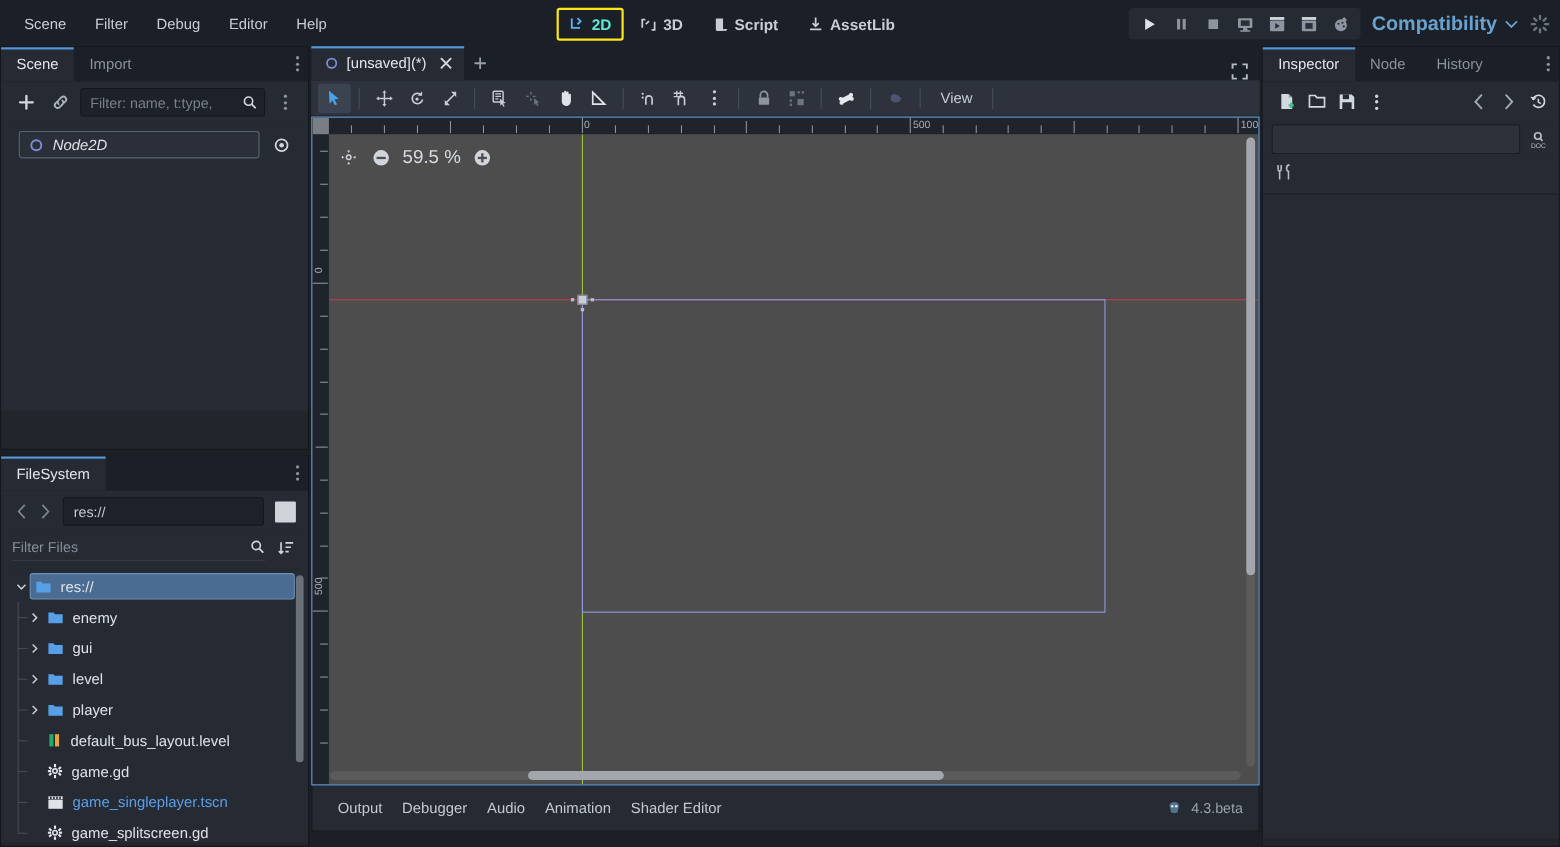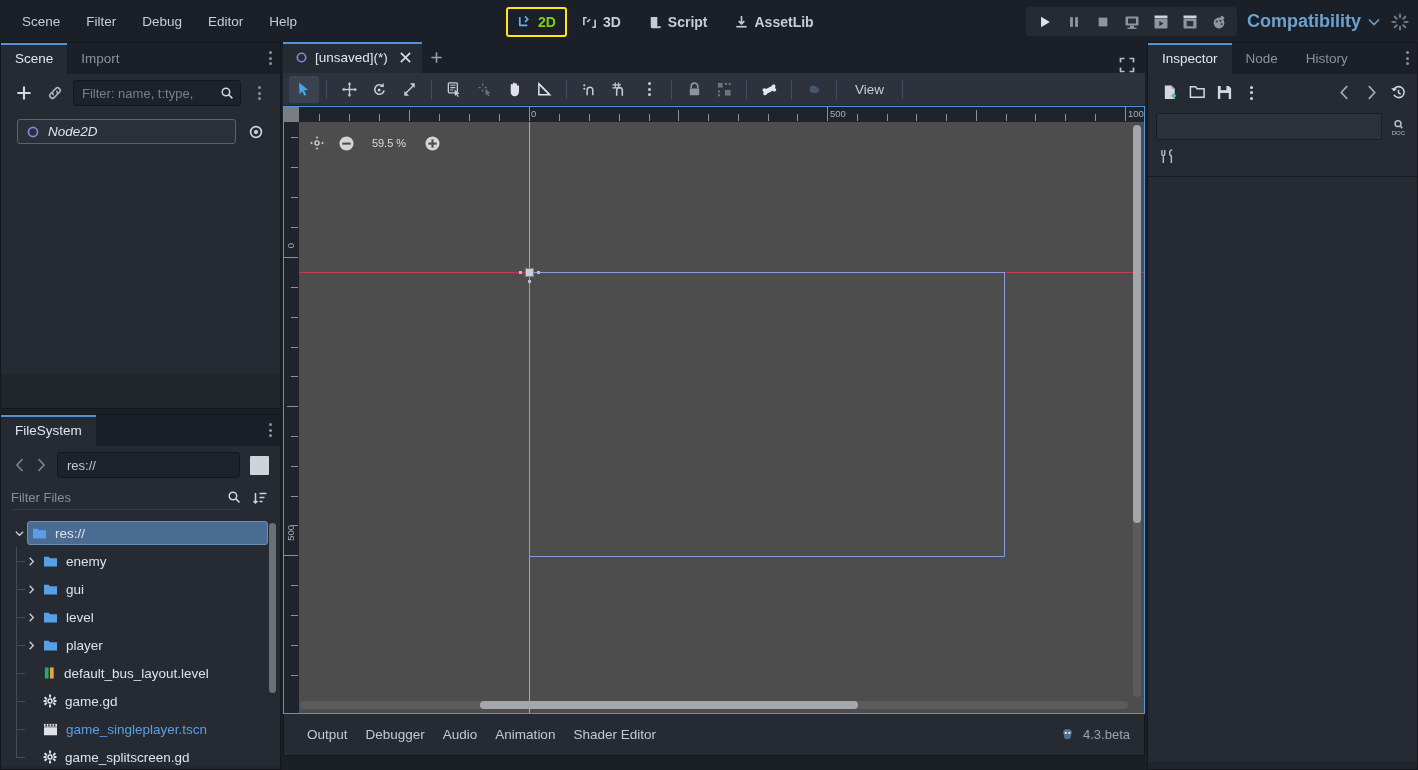--- a/index.html
+++ b/index.html
@@ -27,21 +27,21 @@
 
   .center-modes {
     position:absolute; left:506px; top:7px;
     display:flex; align-items:center; gap:4px;
   }
   .mode-btn {
     display:flex; align-items:center; gap:6px;
     padding:5px 9px; border-radius:3px; font-size:14px; font-weight:bold;
     color:#c7ccd6; border:2px solid transparent; cursor:default;
   }
-  .mode-btn.active { color:#84cc16; border-color:#ffe617; }
+  .mode-btn.active { color:#5eead4; border-color:#ffe617; }
   .mode-btn .ic { display:inline-flex; }
 
   .run-group {
     position:absolute; right:181px; top:7px;
     display:flex; align-items:center; gap:2px;
     background:#252a33; border-radius:4px; padding:3px 5px;
   }
   .run-btn {
     width:27px; height:23px; display:flex; align-items:center; justify-content:center;
     border-radius:3px; cursor:default;
@@ -209,21 +209,21 @@
   .origin-handle {
     position:absolute; width:9px; height:9px; background:#c9ced6;
     border:1px solid #7b818d;
   }
   .origin-dots i { position:absolute; width:3px; height:3px; background:#b7bcc5; }
 
   .zoom-hud {
     position:absolute; left:15px; top:20px; display:flex; align-items:center; gap:5px;
     padding:4px 6px; z-index:4;
   }
-  .zoom-hud .zl { font-size:11px; color:#d7dbe1; padding:0 3px; min-width:52px; text-align:center;}
+  .zoom-hud .zl { font-size:17px; color:#d7dbe1; padding:0 3px; min-width:52px; text-align:center;}
   .zoom-ic { width:24px; height:24px; display:flex; align-items:center; justify-content:center; cursor:default; border-radius:3px;}
 
   .vscroll {
     position:absolute; right:3px; top:18px; width:8px; height:398px;
     background:#a3a7ad; border-radius:4px; z-index:5;
   }
   .hscroll {
     position:absolute; left:196px; bottom:4px; width:378px; height:8px;
     background:#a3a7ad; border-radius:4px; z-index:5;
   }

